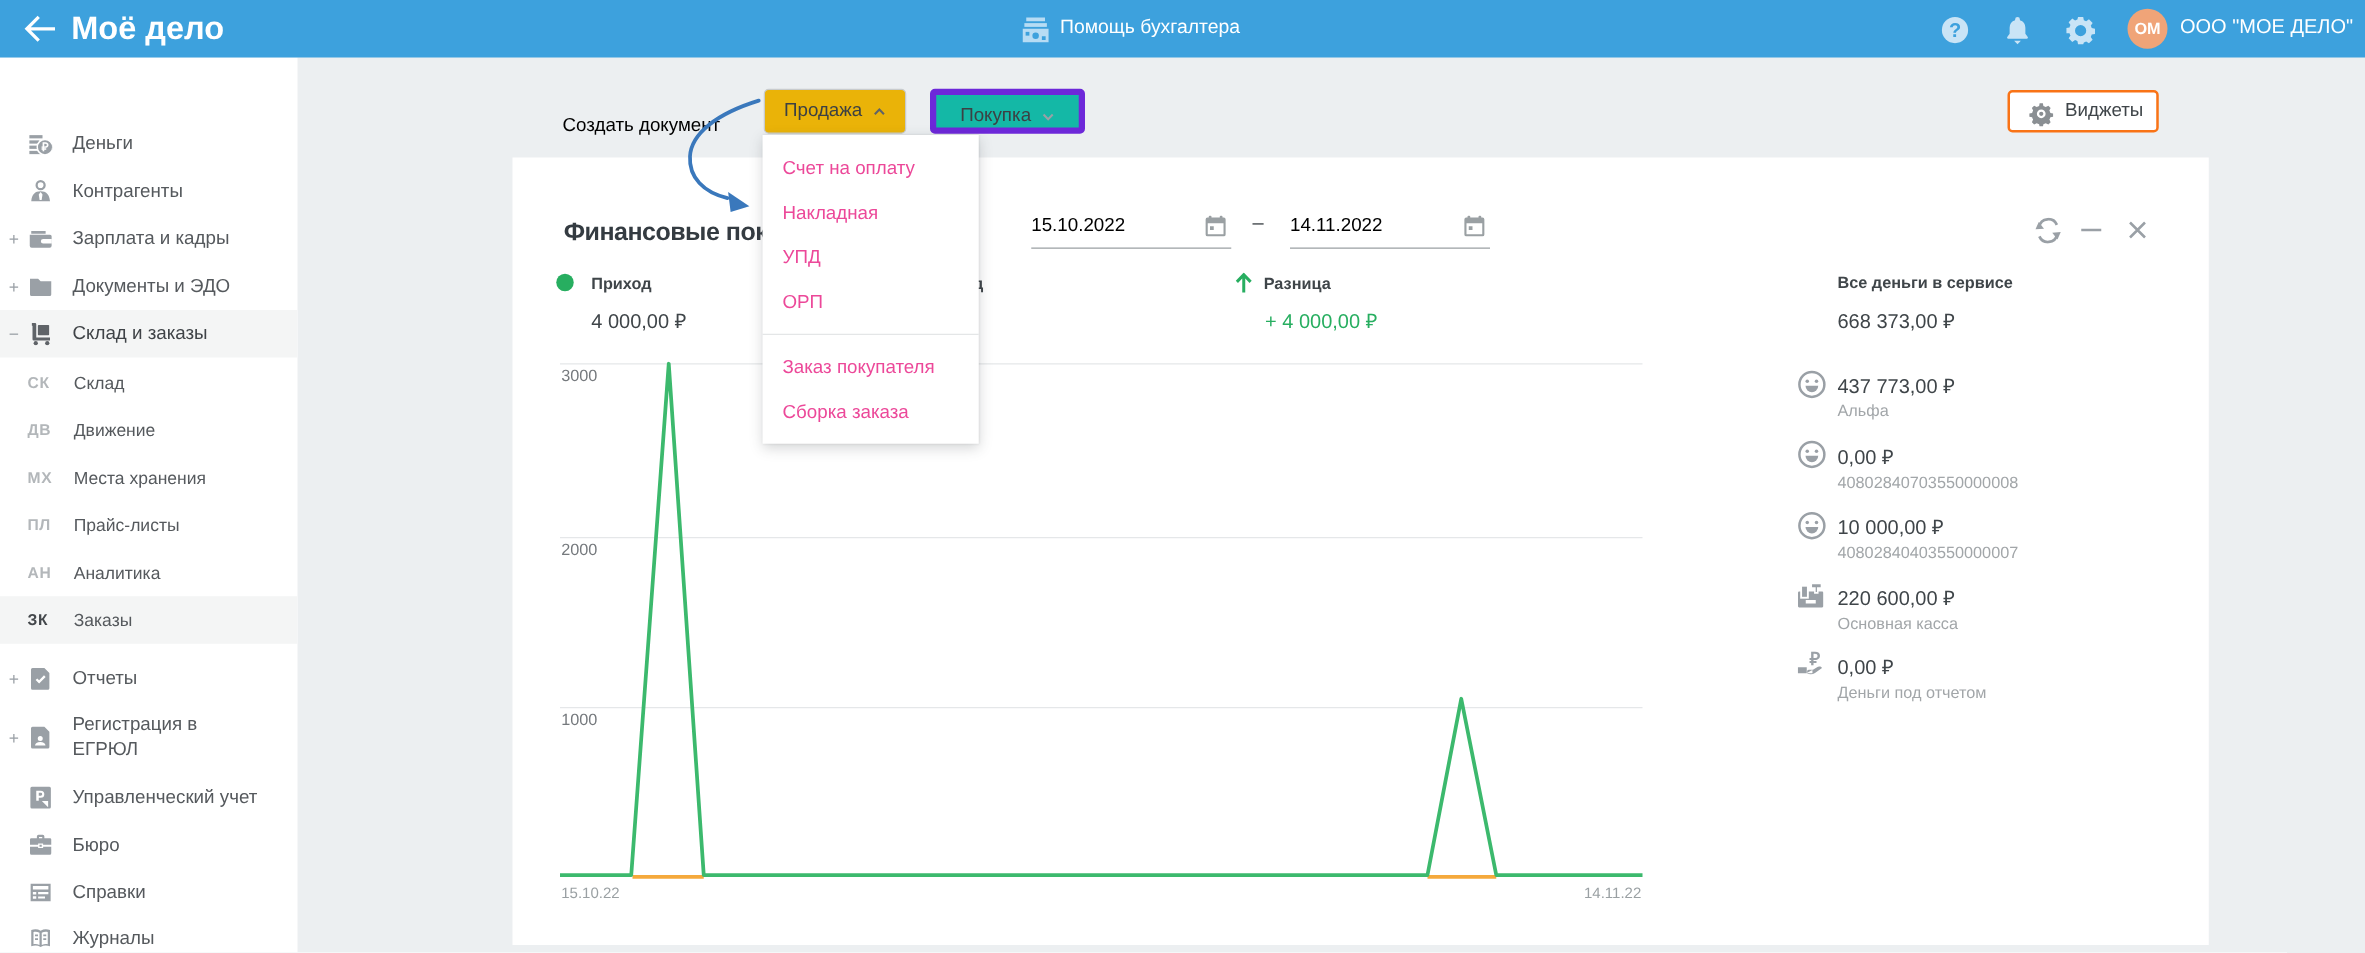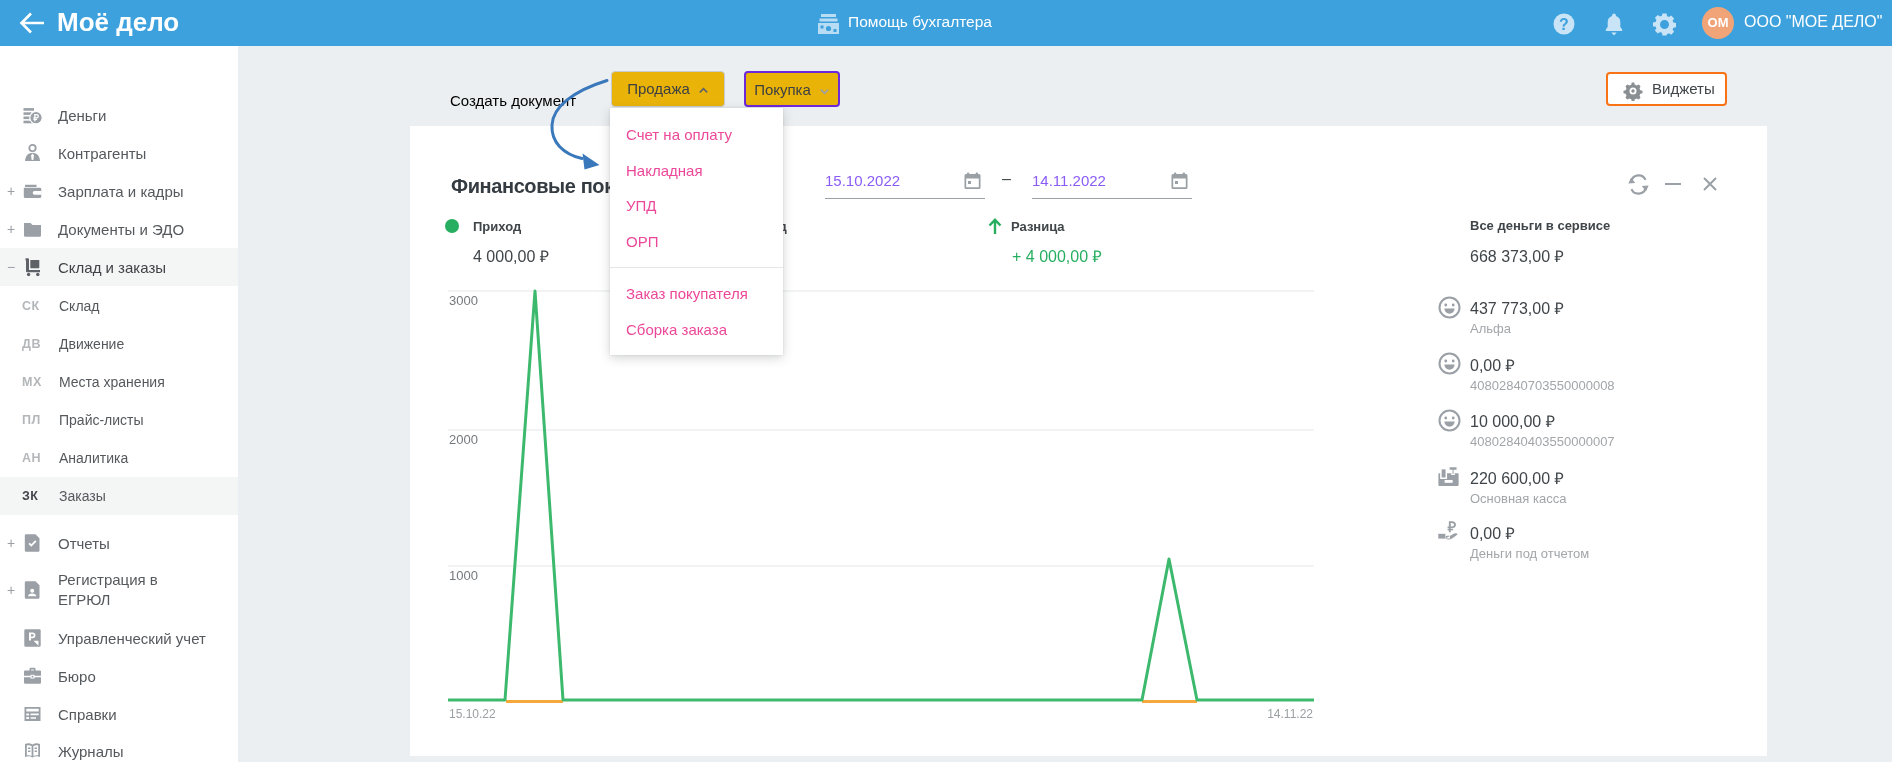--- a/index.html
+++ b/index.html
@@ -25,30 +25,30 @@
   .sub { position:absolute; left:0; width:238px; height:38px; }
   .sub .code { position:absolute; left:22px; top:50%; transform:translateY(-50%); font-size:12.5px; font-weight:bold; color:#b3b7ba; letter-spacing:0.5px;}
   .sub .txt { position:absolute; left:59px; top:50%; transform:translateY(-50%); font-size:14px; color:#55595d; }
   .sub.active { background:#f4f5f5; }
   .sub.active .code { color:#43474b; }
 
   
   #lbl-create { position:absolute; left:450px; top:92px; font-size:15px; color:#000000; z-index:4;}
   .btn { position:absolute; top:71px; height:36px; border-radius:4px; font-size:15px; color:#3c4043; text-align:center; line-height:34px; z-index:4; }
   #btn-sale { left:611px; width:114px; background:#eab308; border:1px solid #c8cbcd; }
-  #btn-buy { left:744px; width:96px; background:#eab308; border:2px solid #6d28d9; }
+  #btn-buy { left:744px; width:124px; background:#14b8a6; border:5px solid #6d28d9; }
   #btn-widgets { position:absolute; left:1606px; top:72px; width:121px; height:34px; background:#fff; border:2px solid #f97316; border-radius:4px; z-index:4; }
   #btn-widgets span { position:absolute; left:44px; top:6px; font-size:15px; color:#3f4549; }
   .chev { display:inline-block; width:11px; height:11px; vertical-align:middle; margin-left:8px; }
 
   
   #card { position:absolute; left:410px; top:126px; width:1357px; height:630px; background:#ffffff; z-index:3; }
   #card h1 { position:absolute; left:41px; top:49px; font-size:20px; letter-spacing:-0.4px; font-weight:bold; color:#343b41; white-space:nowrap; }
   .datefld { position:absolute; top:36px; width:160px; height:37px; border-bottom:1px solid #9aa0a3; }
-  .datefld .d { position:absolute; left:0; top:10px; font-size:15px; color:#8b5cf6; }
+  .datefld .d { position:absolute; left:0; top:10px; font-size:15px; color:#000000; }
   .ddash { position:absolute; left:592px; top:44px; font-size:16px; color:#3f4549; }
   .legend-lbl { font-size:13px; font-weight:bold; color:#3f4549; }
   .legend-val { font-size:16px; color:#3f4549; }
   .gray13 { font-size:13px; color:#a2a6a9; }
   .amt { font-size:16px; color:#3f4549; white-space:nowrap; }
 
   #dropdown { position:absolute; left:610px; top:108px; width:173px; height:247px; background:#fff;
               box-shadow:0 3px 10px rgba(60,64,67,0.22), 0 0 2px rgba(60,64,67,0.12); z-index:15; }
   #dropdown .it { position:absolute; left:16px; font-size:15px; color:#ec4899; white-space:nowrap; }
   #dropdown .div { position:absolute; left:0; top:159px; width:173px; height:1px; background:#e4e6e7; }

